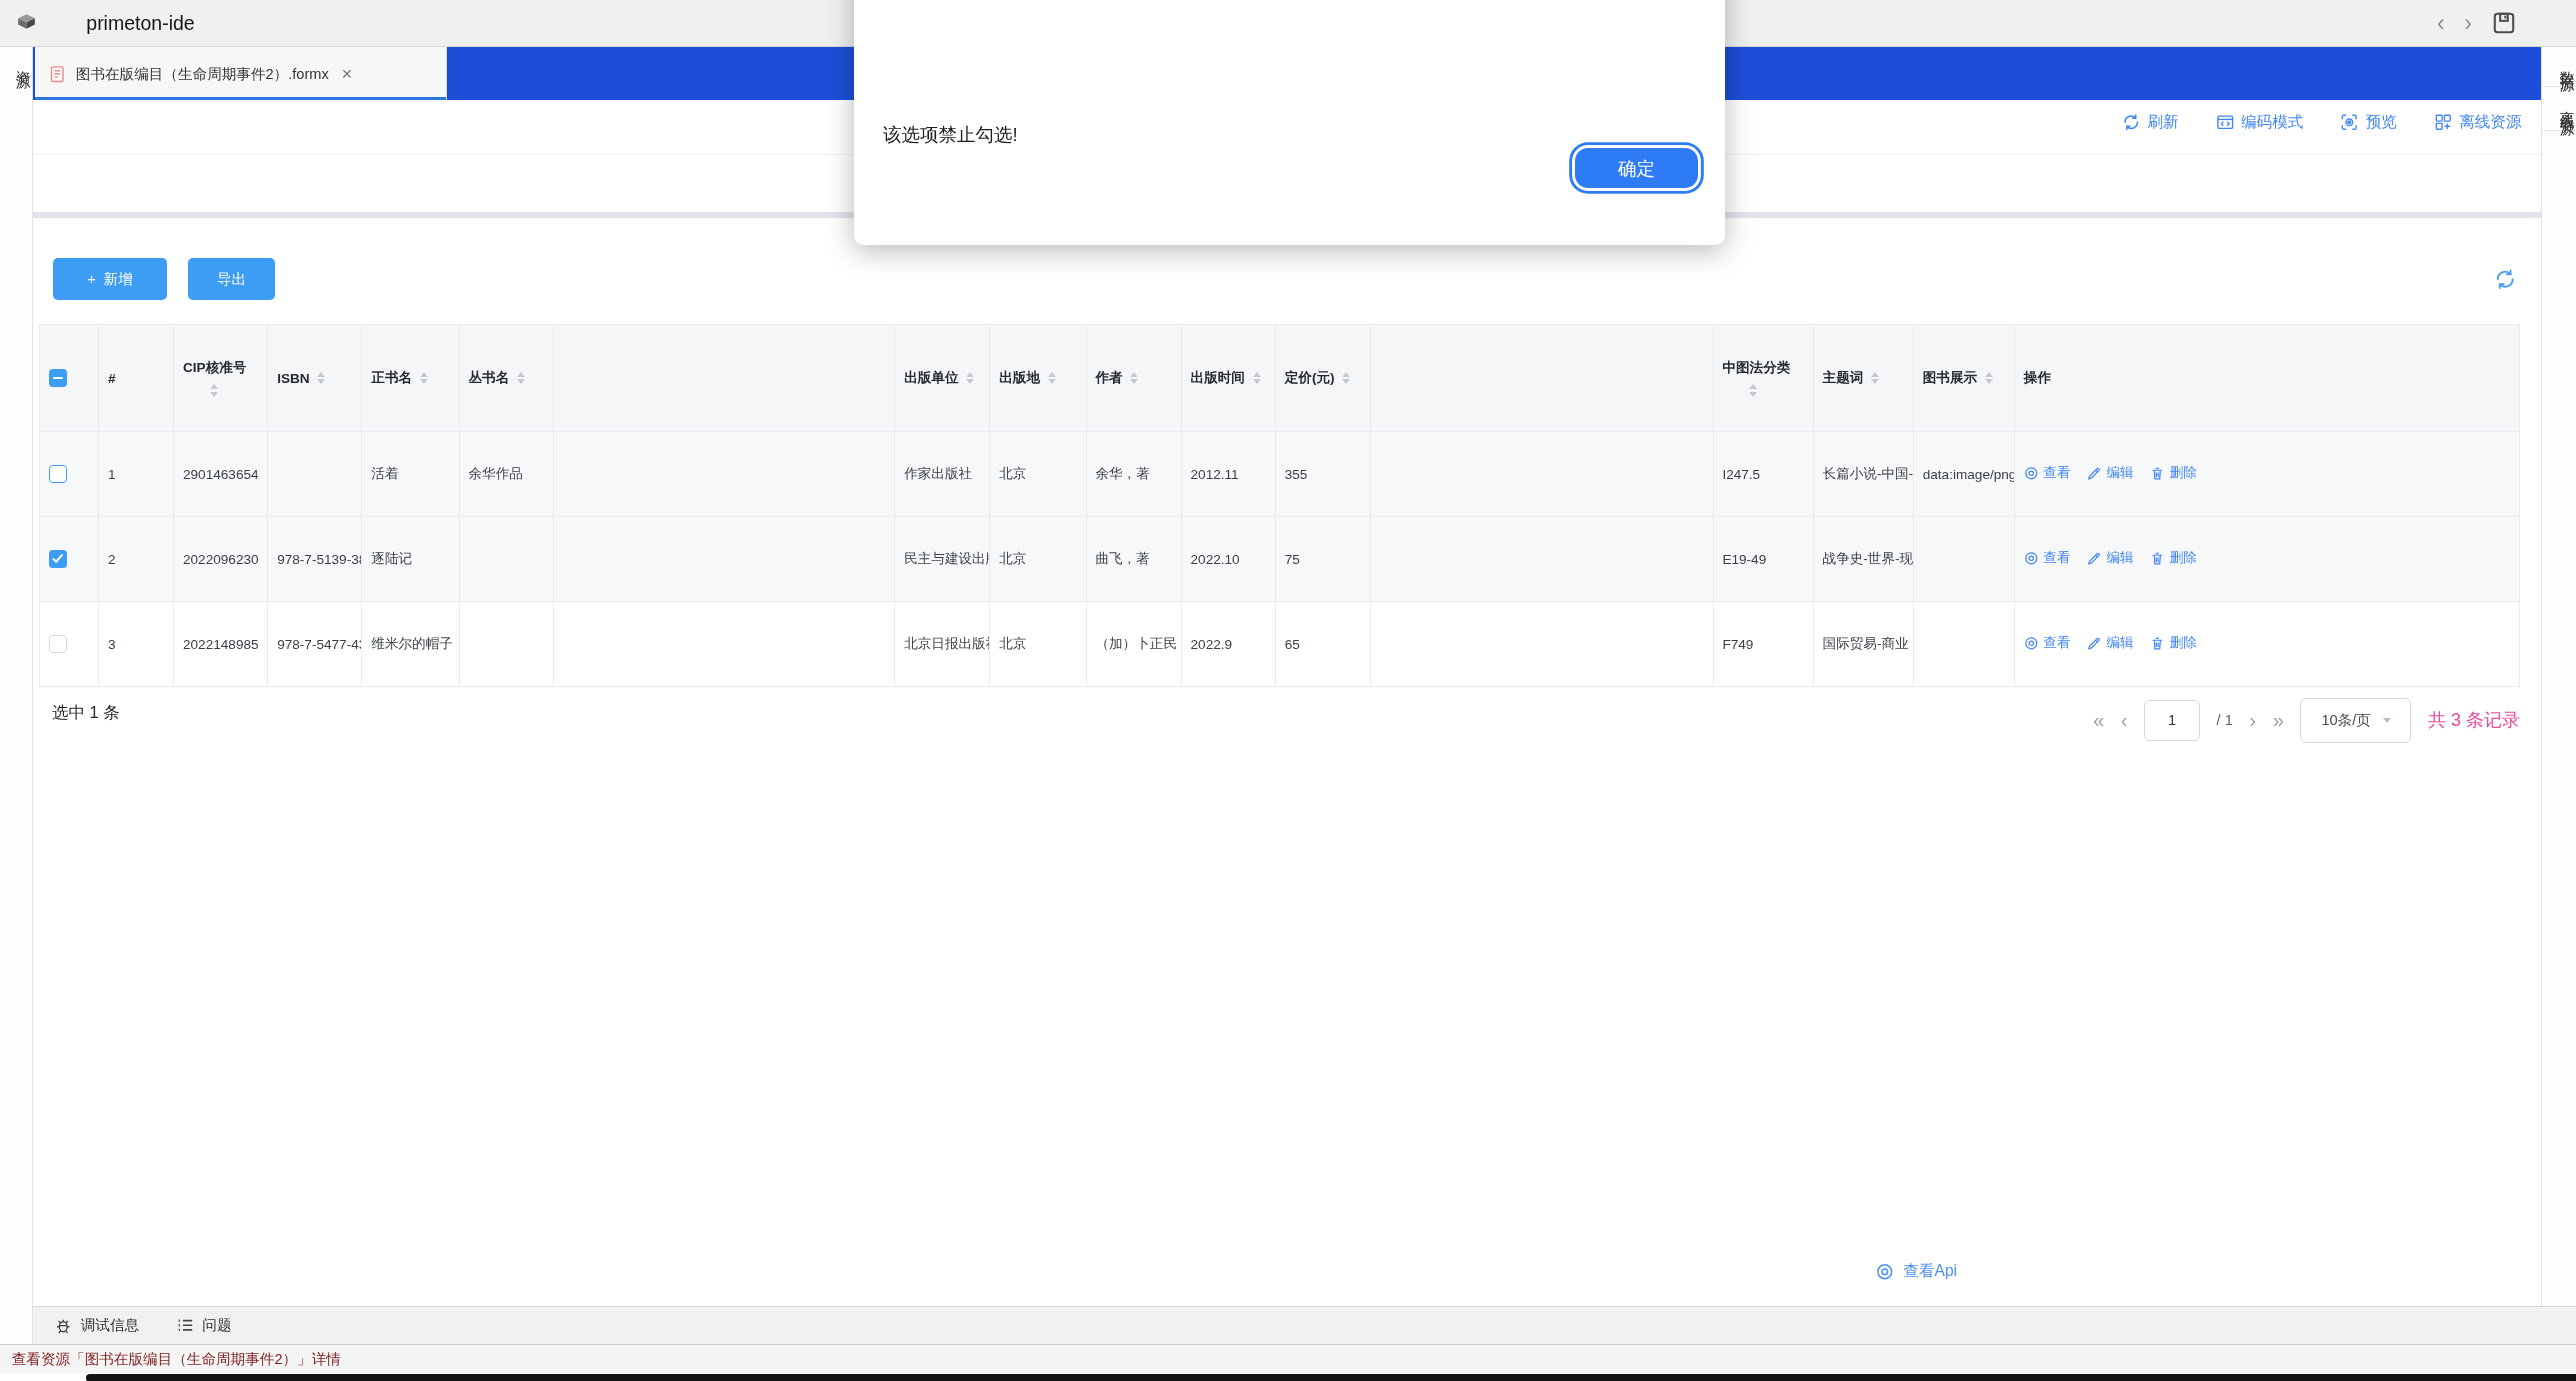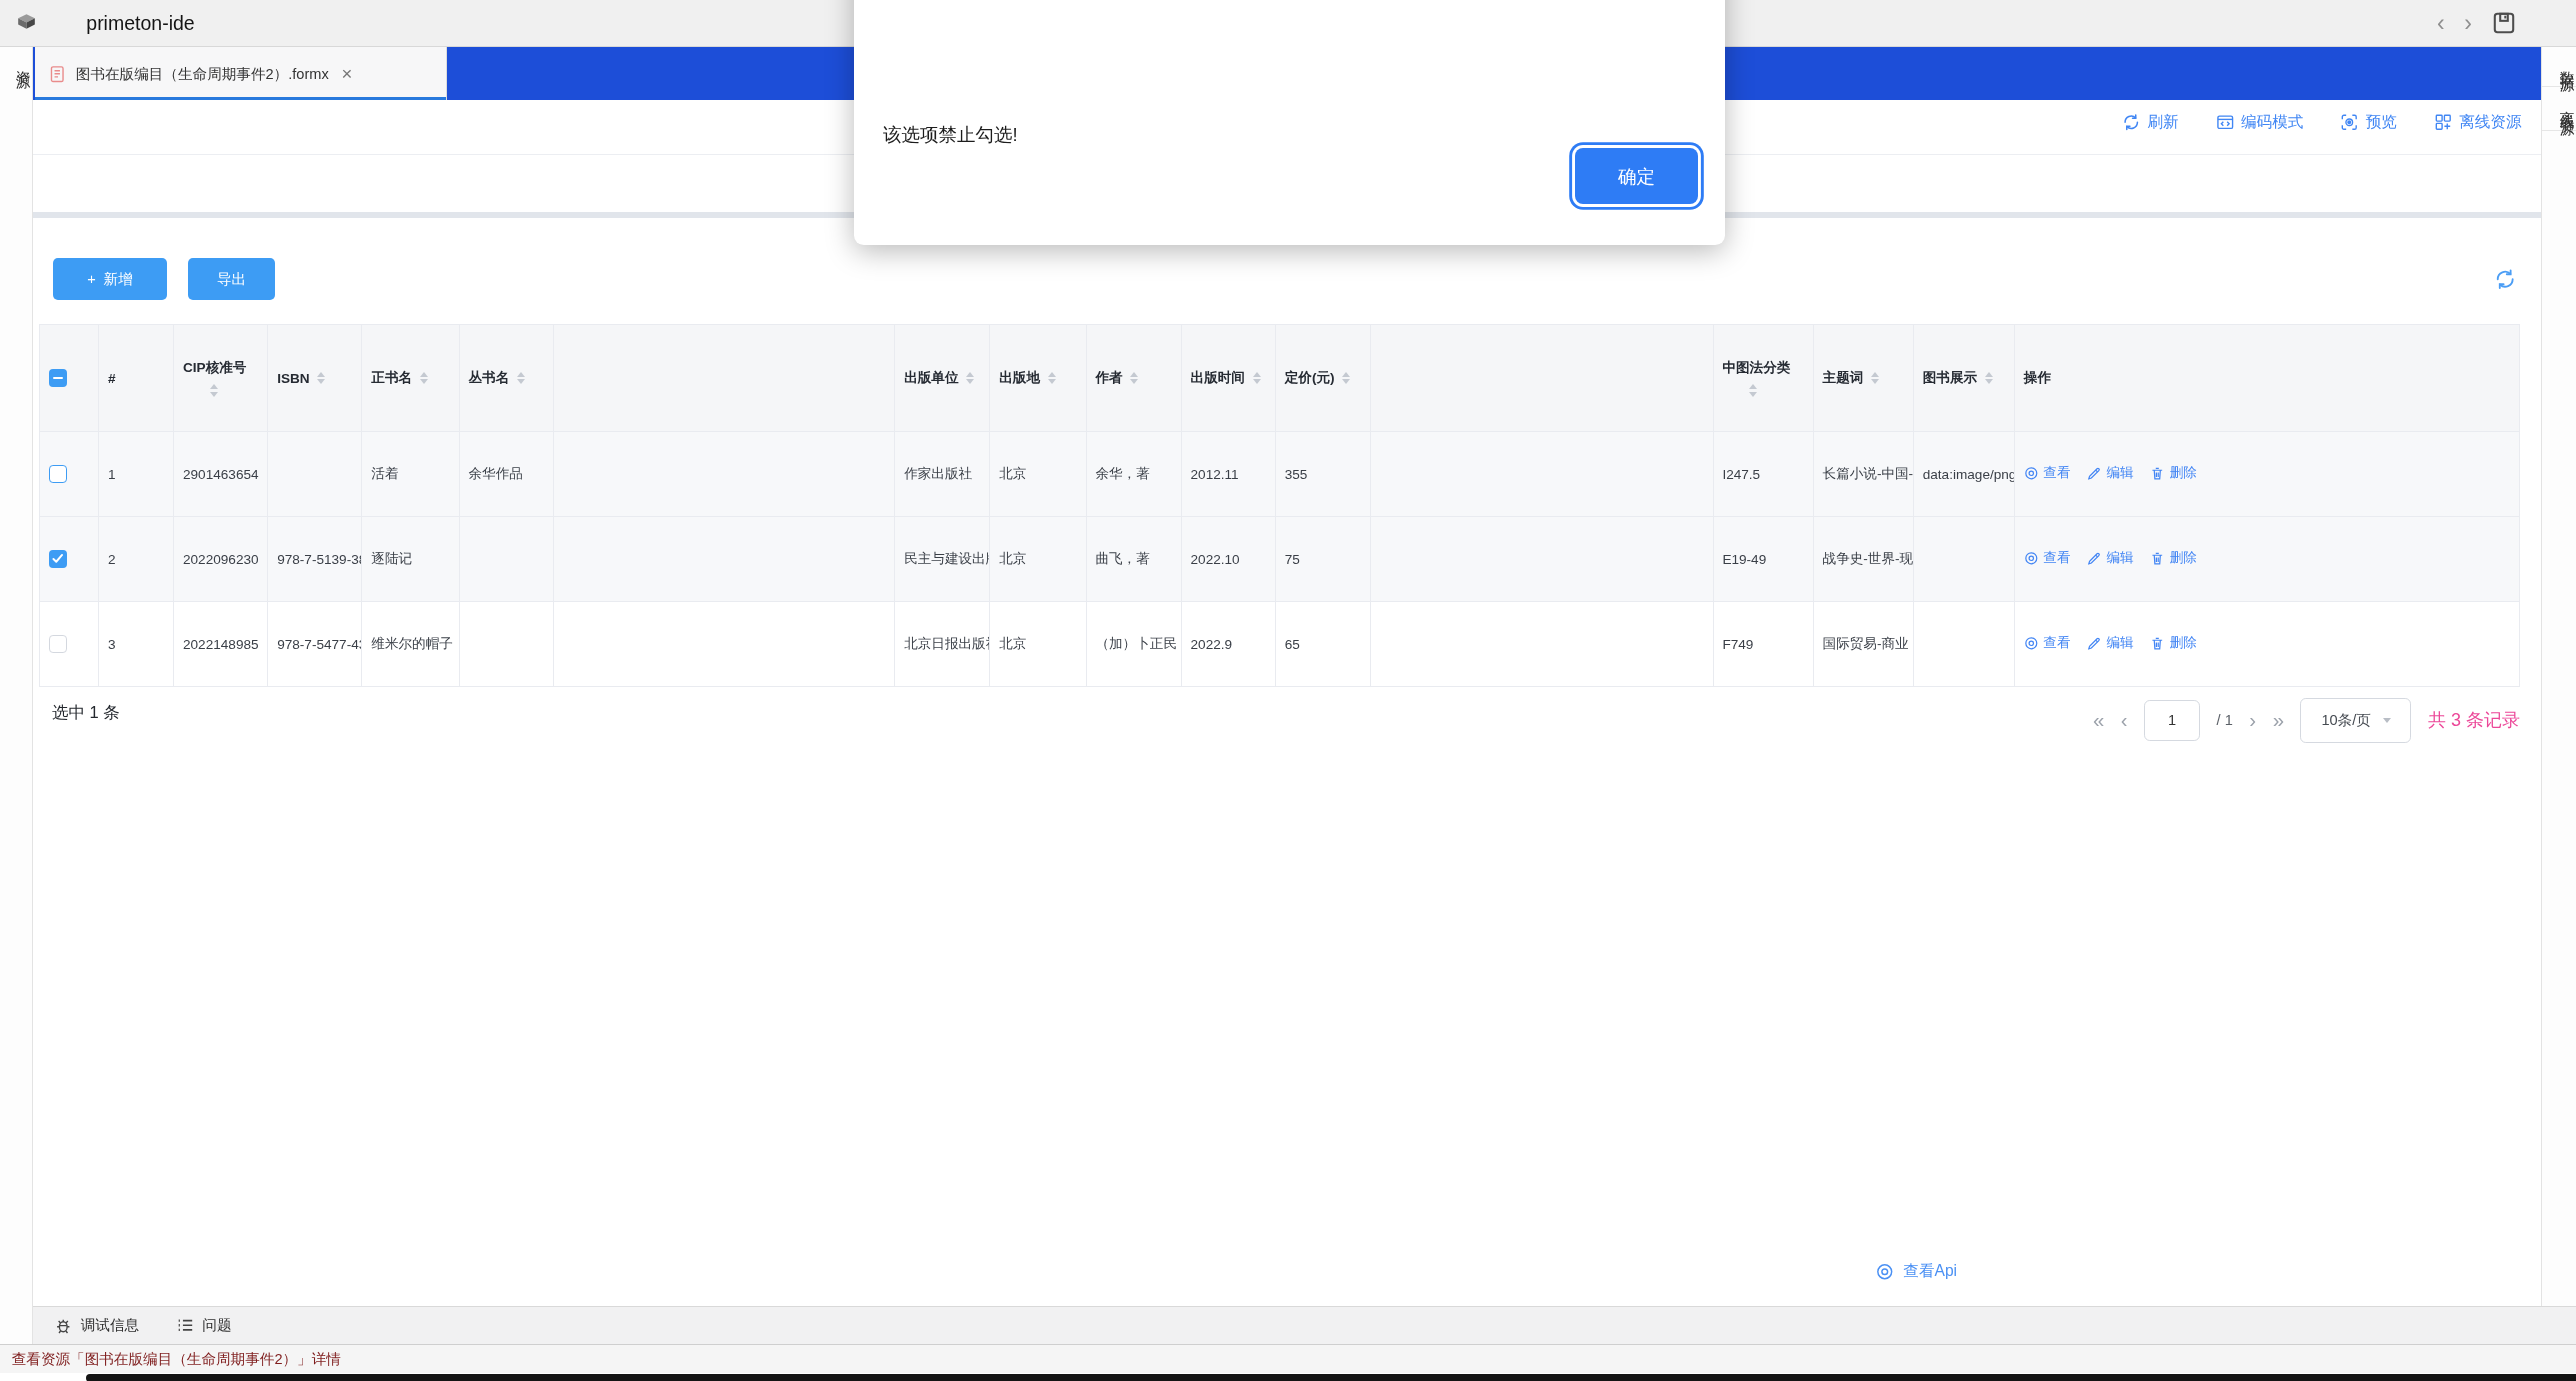--- a/index.html
+++ b/index.html
@@ -107,22 +107,22 @@
   .bp-item svg{ width:18.5px; height:18.5px; color:#444; }
   .statusbar{ position:absolute; left:0; right:0; top:1344px; height:29px; background:#f5f5f5;
               border-top:1px solid #cfcfcf; font-size:14.6px; color:#7f1d1d; line-height:28px; padding-left:11.7px; }
   .bottom-strip{ position:absolute; left:86px; right:0; top:1374px; height:7.8px; background:#141414;
                  border-top-left-radius:3.9px; border-bottom-left-radius:3.9px; }
 
   
   .modal{ position:absolute; left:854px; top:-43px; width:871px; height:288px; background:#fff;
           border-radius:9.7px; box-shadow:0 5.8px 29px rgba(0,0,0,.28); z-index:50; }
   .modal-msg{ position:absolute; left:29px; top:117px; font-size:18.5px; color:#1c1c1c;margin-top:48px; }
-  .ok-btn{ position:absolute; right:27px; top:191px; width:123px; height:56px; background:#2e7cf5;
-           color:#fff; font-size:18.5px; border:none; border-radius:8px; cursor:pointer; font-family:inherit;
+  .ok-btn{ position:absolute; right:27px; top:191px; width:123px; height:40px; background:#2e7cf5;
+           color:#fff; font-size:18.5px; border:none; border-radius:13px; cursor:pointer; font-family:inherit;
            box-shadow:0 0 0 2.9px #fff, 0 0 0 5.8px #2e7cf5; }
 </style>
 </head>
 <body>
 
 <div class="screen">
 
   <header class="titlebar">
     <span class="logo">
       <svg viewBox="0 0 24 24">

